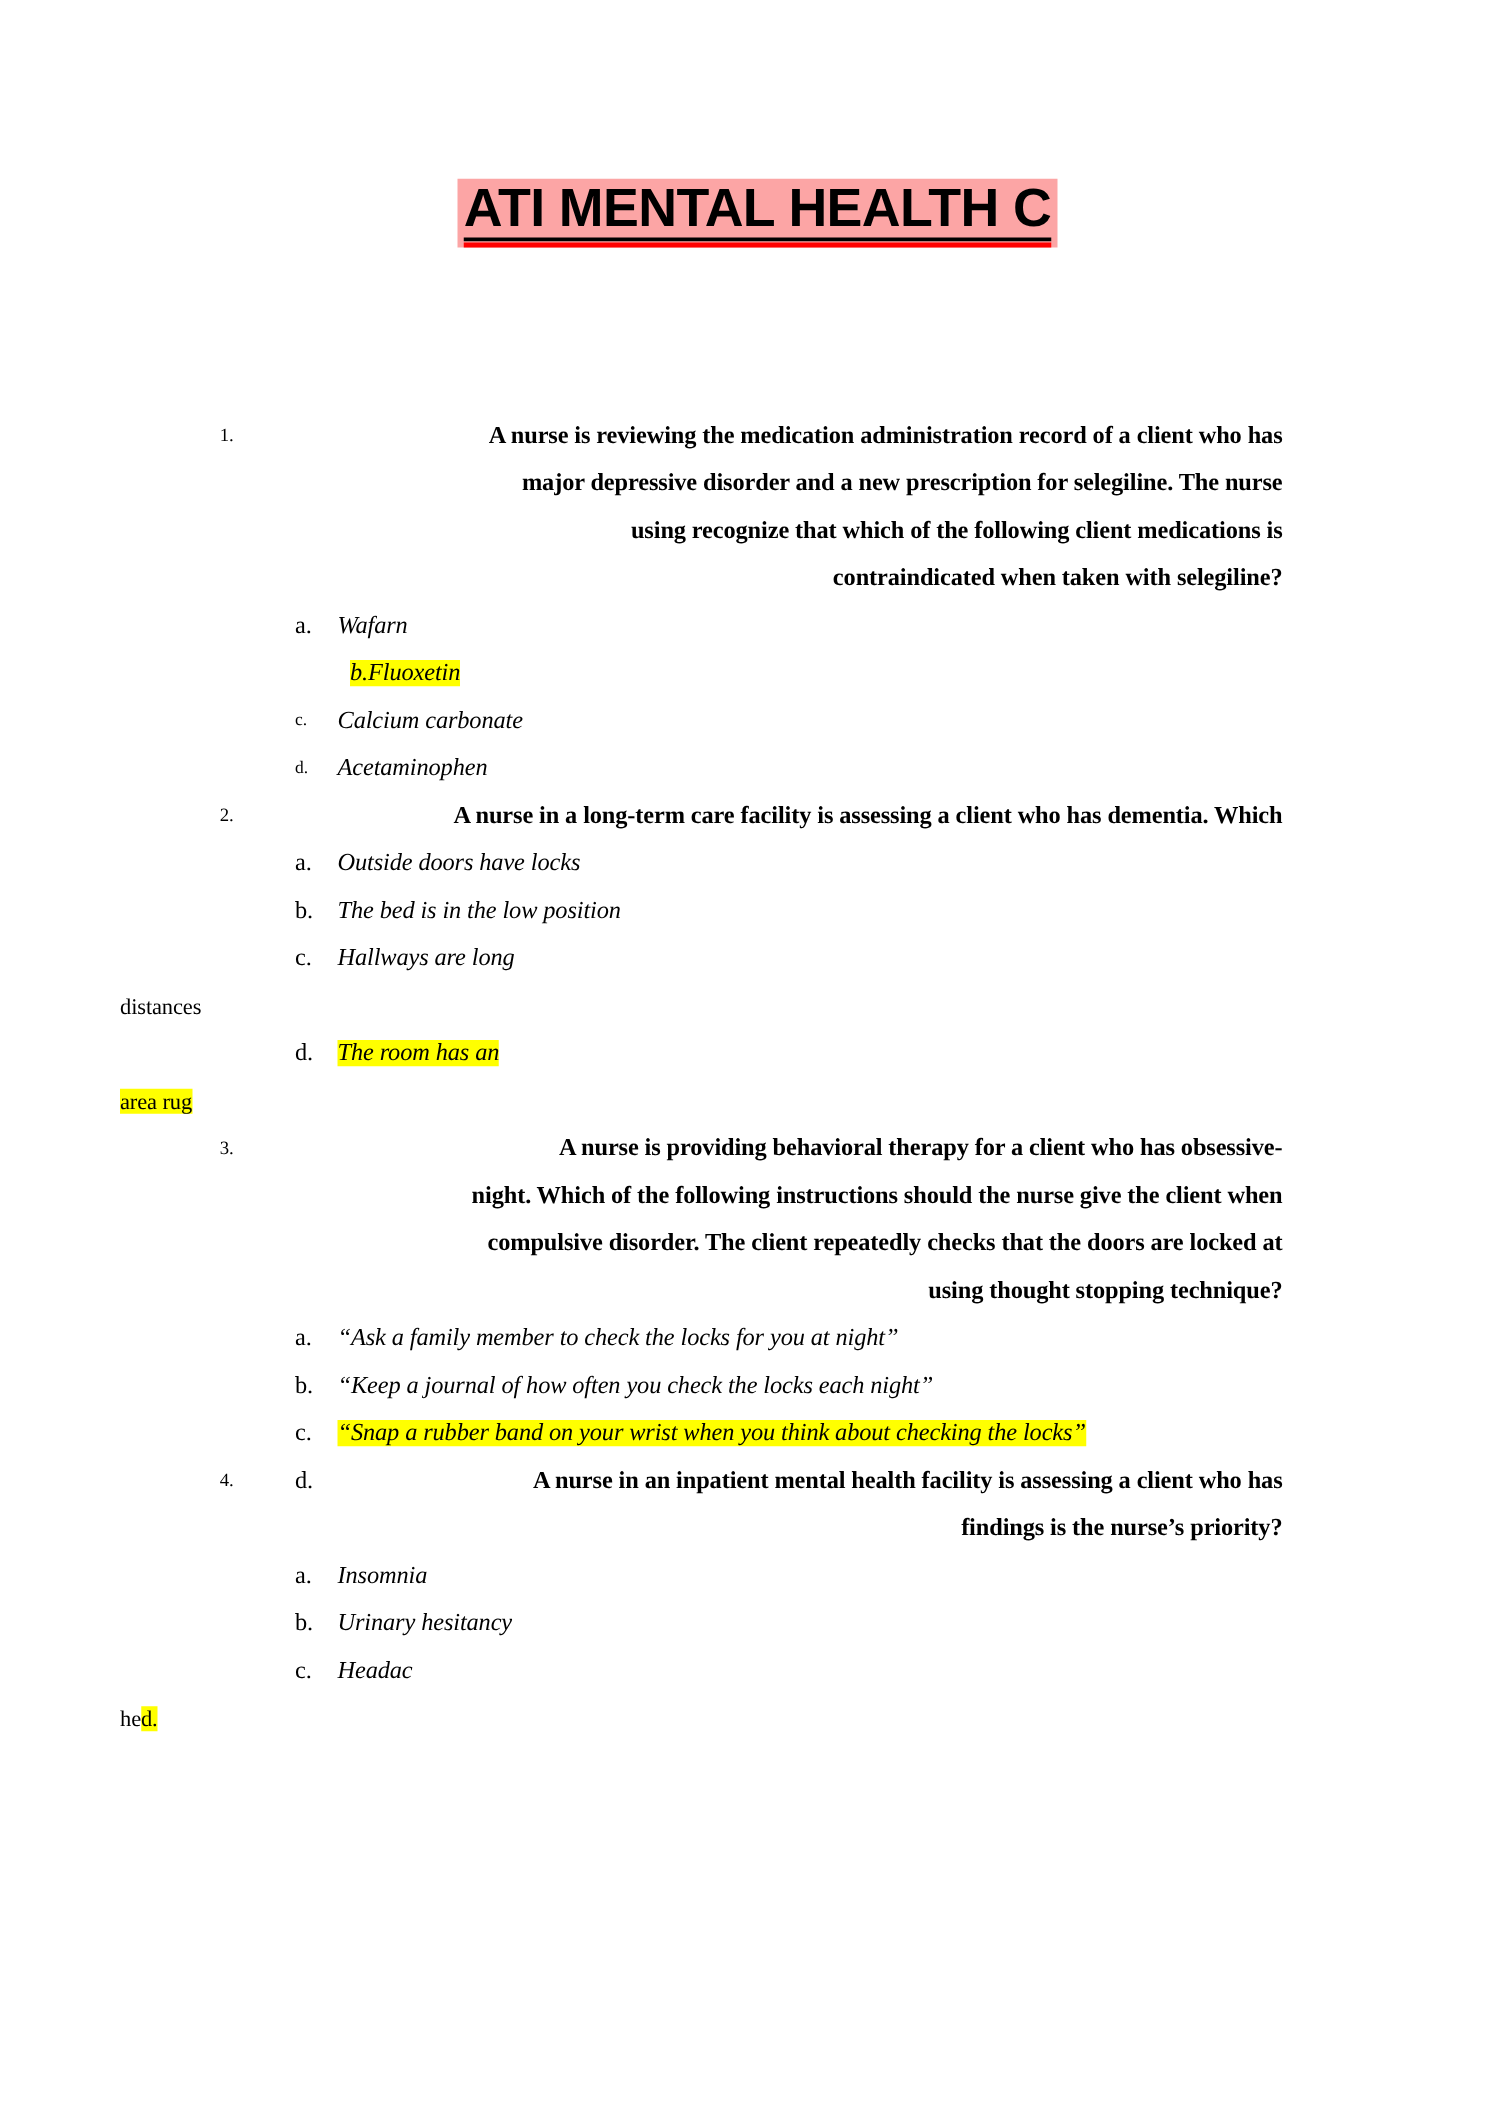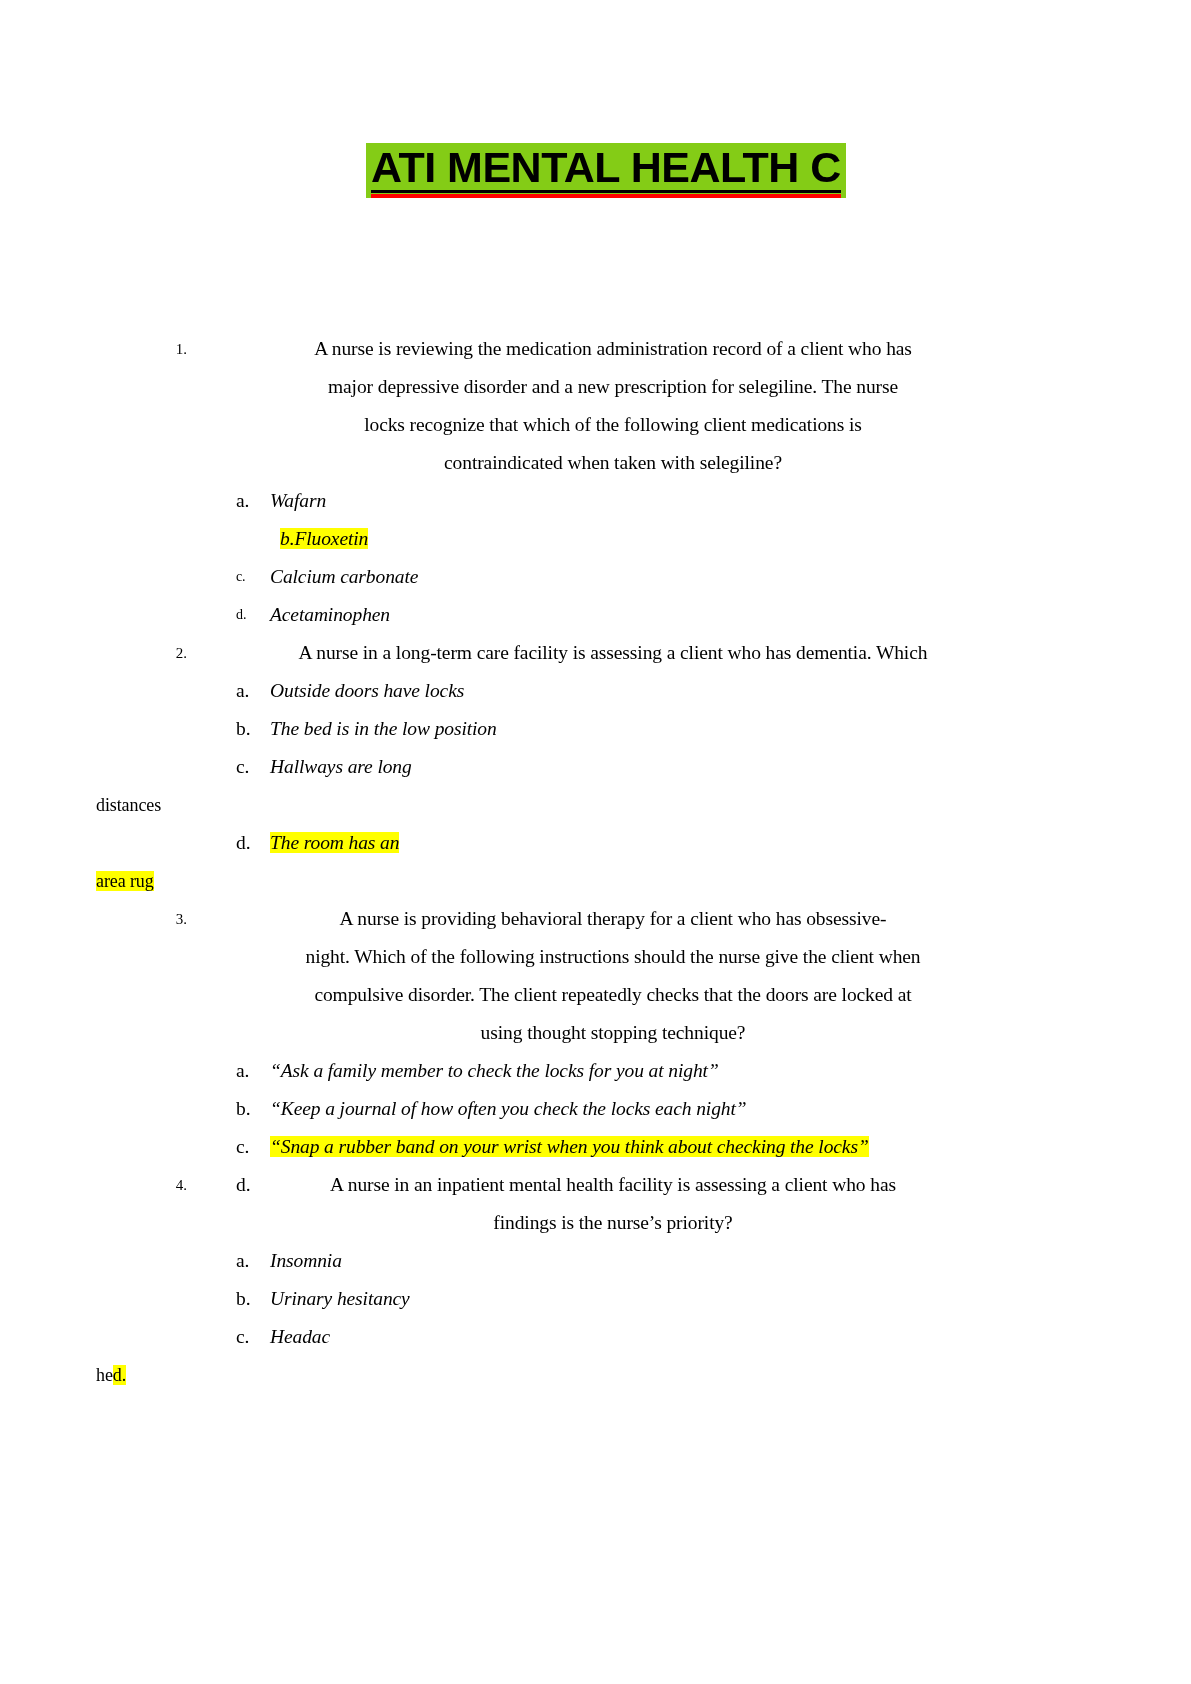--- a/index.html
+++ b/index.html
@@ -25,21 +25,21 @@
   
   .title-wrap {
     position: absolute;
     top: 143px;
     left: 0;
     width: 1191px;
     text-align: center;
   }
   .title-hl {
     display: inline-block;
-    background: #84cc16;
+    background: #fca5a5;
     padding: 3px 5px 0px 5px;
     line-height: 1.0;
     margin-left: 21px;
   }
   .title-text {
     display: inline-block;
     font-family: "Liberation Sans", "DejaVu Sans", sans-serif;
     font-weight: bold;
     font-size: 43px;
     letter-spacing: -0.5px;
@@ -75,22 +75,22 @@
     text-align: right;
     font-size: 15px;
     line-height: 38px;
     font-family: "Liberation Serif", "DejaVu Serif", serif;
   }
   .qtext {
     margin-left: 200px;
     margin-right: 165px;
     font-size: 19.5px;
     line-height: 38px;
-    text-align: center;
-    font-weight: 400;
+    text-align: right;
+    font-weight: 700;
     letter-spacing: -0.1px;
   }
   .qtext .ln { display: block; white-space: nowrap; }
 
   .opts {
     margin: 0;
     padding: 0;
     list-style: none;
   }
   .opt {
@@ -143,21 +143,21 @@
       <span class="title-redline"></span>
     </span>
   </div>
 
   <div class="qlist" id="qlist">
       <div class="qitem">
         <div class="qnum">1.</div>
         <div class="qtext">
           <span class="ln">A nurse is reviewing the medication administration record of a client who has</span>
           <span class="ln">major depressive disorder and a new prescription for selegiline. The nurse</span>
-          <span class="ln">locks recognize that which of the following client medications is</span>
+          <span class="ln">using recognize that which of the following client medications is</span>
           <span class="ln">contraindicated when taken with selegiline?</span>
         </div>
         <div class="opts">
           <div class="opt"><span class="opt-mark">a.</span><span class="opt-body"><span>Wafarn</span></span></div>
           <div class="opt flush"><span class="opt-body"><span class="hl">b.Fluoxetin</span></span></div>
           <div class="opt"><span class="opt-mark small">c.</span><span class="opt-body"><span>Calcium carbonate</span></span></div>
           <div class="opt"><span class="opt-mark small">d.</span><span class="opt-body"><span>Acetaminophen</span></span></div>
         </div>
       </div>
       <div class="qitem">

